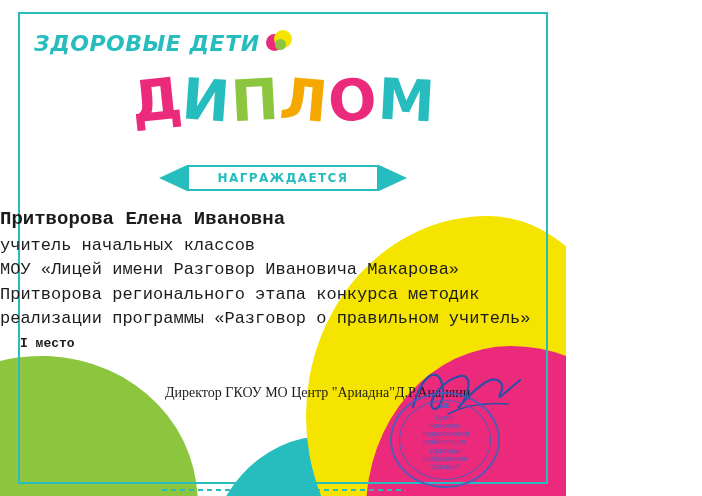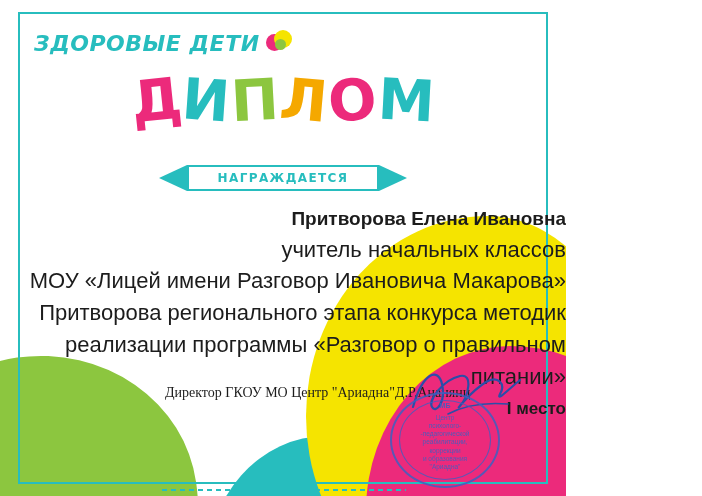--- a/index.html
+++ b/index.html
@@ -225,37 +225,38 @@
     margin-left: 96px;
     border-left: 28px solid #27bdbe;
   }
 
   
   .body-block {
     position: absolute;
     top: 205px;
     left: 0;
     right: 0;
-    text-align: right;
-    font-family: Liberation Sans, sans-serif;
+    text-align: left;
+    font-family: Liberation Mono, monospace;
     color: #1c1c1c;
   }
   .recipient {
     font-size: 19px;
     font-weight: bold;
     line-height: 1.5;
   }
   .line {
-    font-size: 22px;
+    font-size: 17px;
     line-height: 1.45;
   }
   .place {
-    font-size: 17px;
+    font-size: 13px;
     font-weight: bold;
     line-height: 1.9;
+    padding-left: 20px;
   }
 
   
   .sign-row {
     position: absolute;
     top: 385px;
     left: 0;
     right: 0;
     display: flex;
     justify-content: space-between;
@@ -361,21 +362,21 @@
   <div class="ribbon-tail right"></div>
   <div class="ribbon">
     <div class="ribbon-text">НАГРАЖДАЕТСЯ</div>
   </div>
 
   <div class="body-block">
     <div class="recipient">Притворова Елена Ивановна</div>
     <div class="line">учитель начальных классов</div>
     <div class="line">МОУ «Лицей имени Разговор Ивановича Макарова»</div>
     <div class="line">Притворова регионального этапа конкурса методик</div>
-    <div class="line">реализации программы «Разговор о правильном питании»</div>
+    <div class="line">реализации программы «Разговор о правильном учитель»</div>
     <div class="place">I место</div>
   </div>
 
   <div class="sign-row">
     <div class="sign-left">Директор ГКОУ МО Центр "Ариадна"</div>
     <div class="sign-right">Д.Р.Ананянц</div>
   </div>
 
   <svg class="scribble" viewBox="0 0 115 60">
     <path d="M5,45 C15,10 30,5 34,22 C38,40 28,52 24,45 C20,38 35,18 52,14 C66,11 60,35 52,44 C46,51 62,30 78,20 C90,13 98,22 92,32 C88,40 100,28 112,18" fill="none" stroke="#2b4ea8" stroke-width="2.2" stroke-linecap="round"></path>

